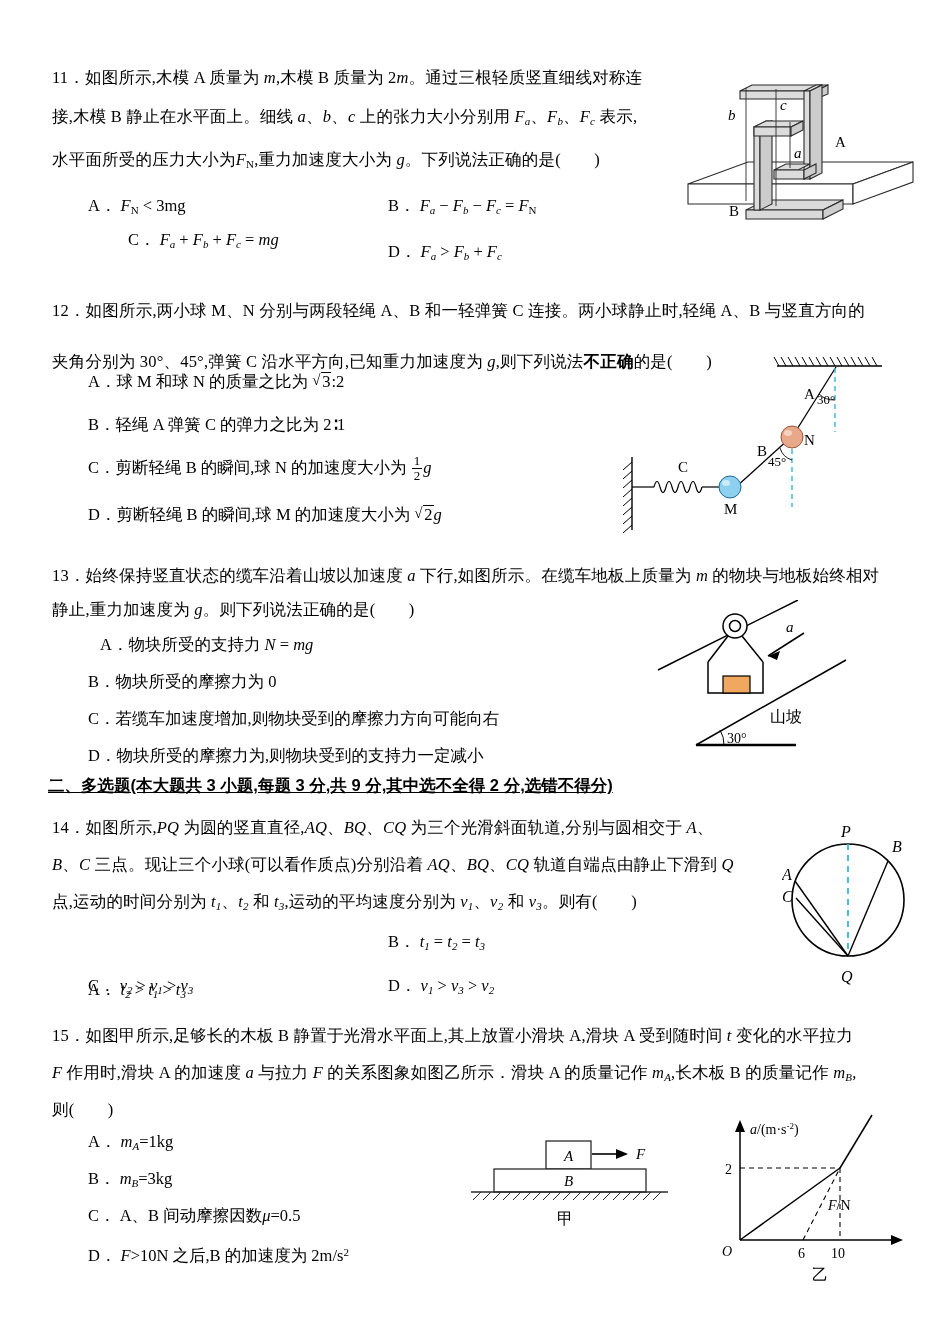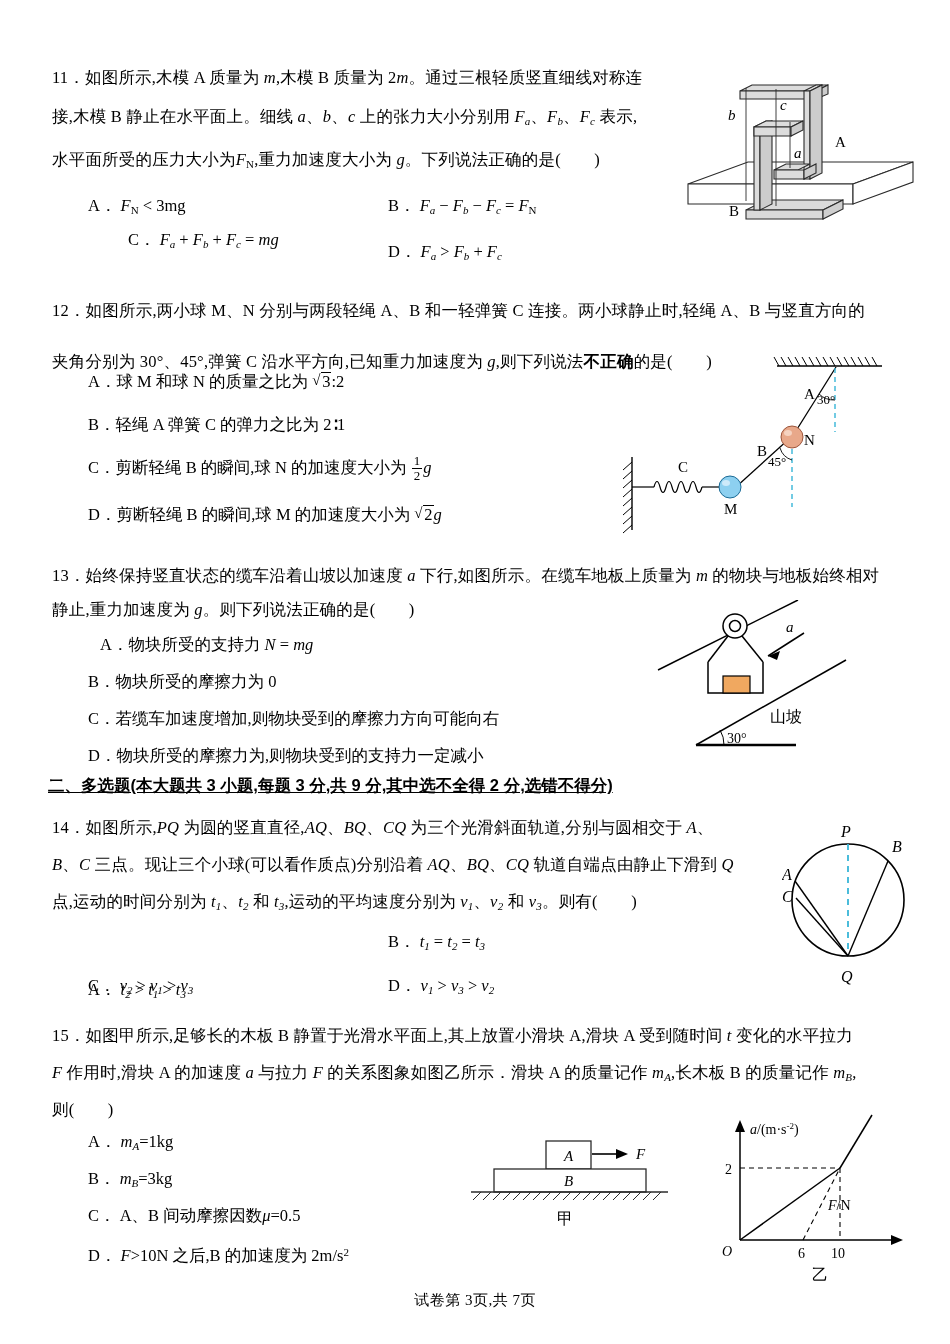--- a/index.html
+++ b/index.html
@@ -437,15 +437,14 @@
           <text x="25" y="64">2</text>
           <text x="22" y="146" font-style="italic">O</text>
           <text x="98" y="148">6</text>
           <text x="131" y="148">10</text>
         </g>
         <text x="112" y="170" font-family="Liberation Serif, serif" font-size="16" fill="#000">乙</text>
       </svg>
     </div>
   </div>
 
-  <div class="footer" style="top:1291px;">试卷第 3页,共 7页</div>
 
 </div>
 
 </body></html>

